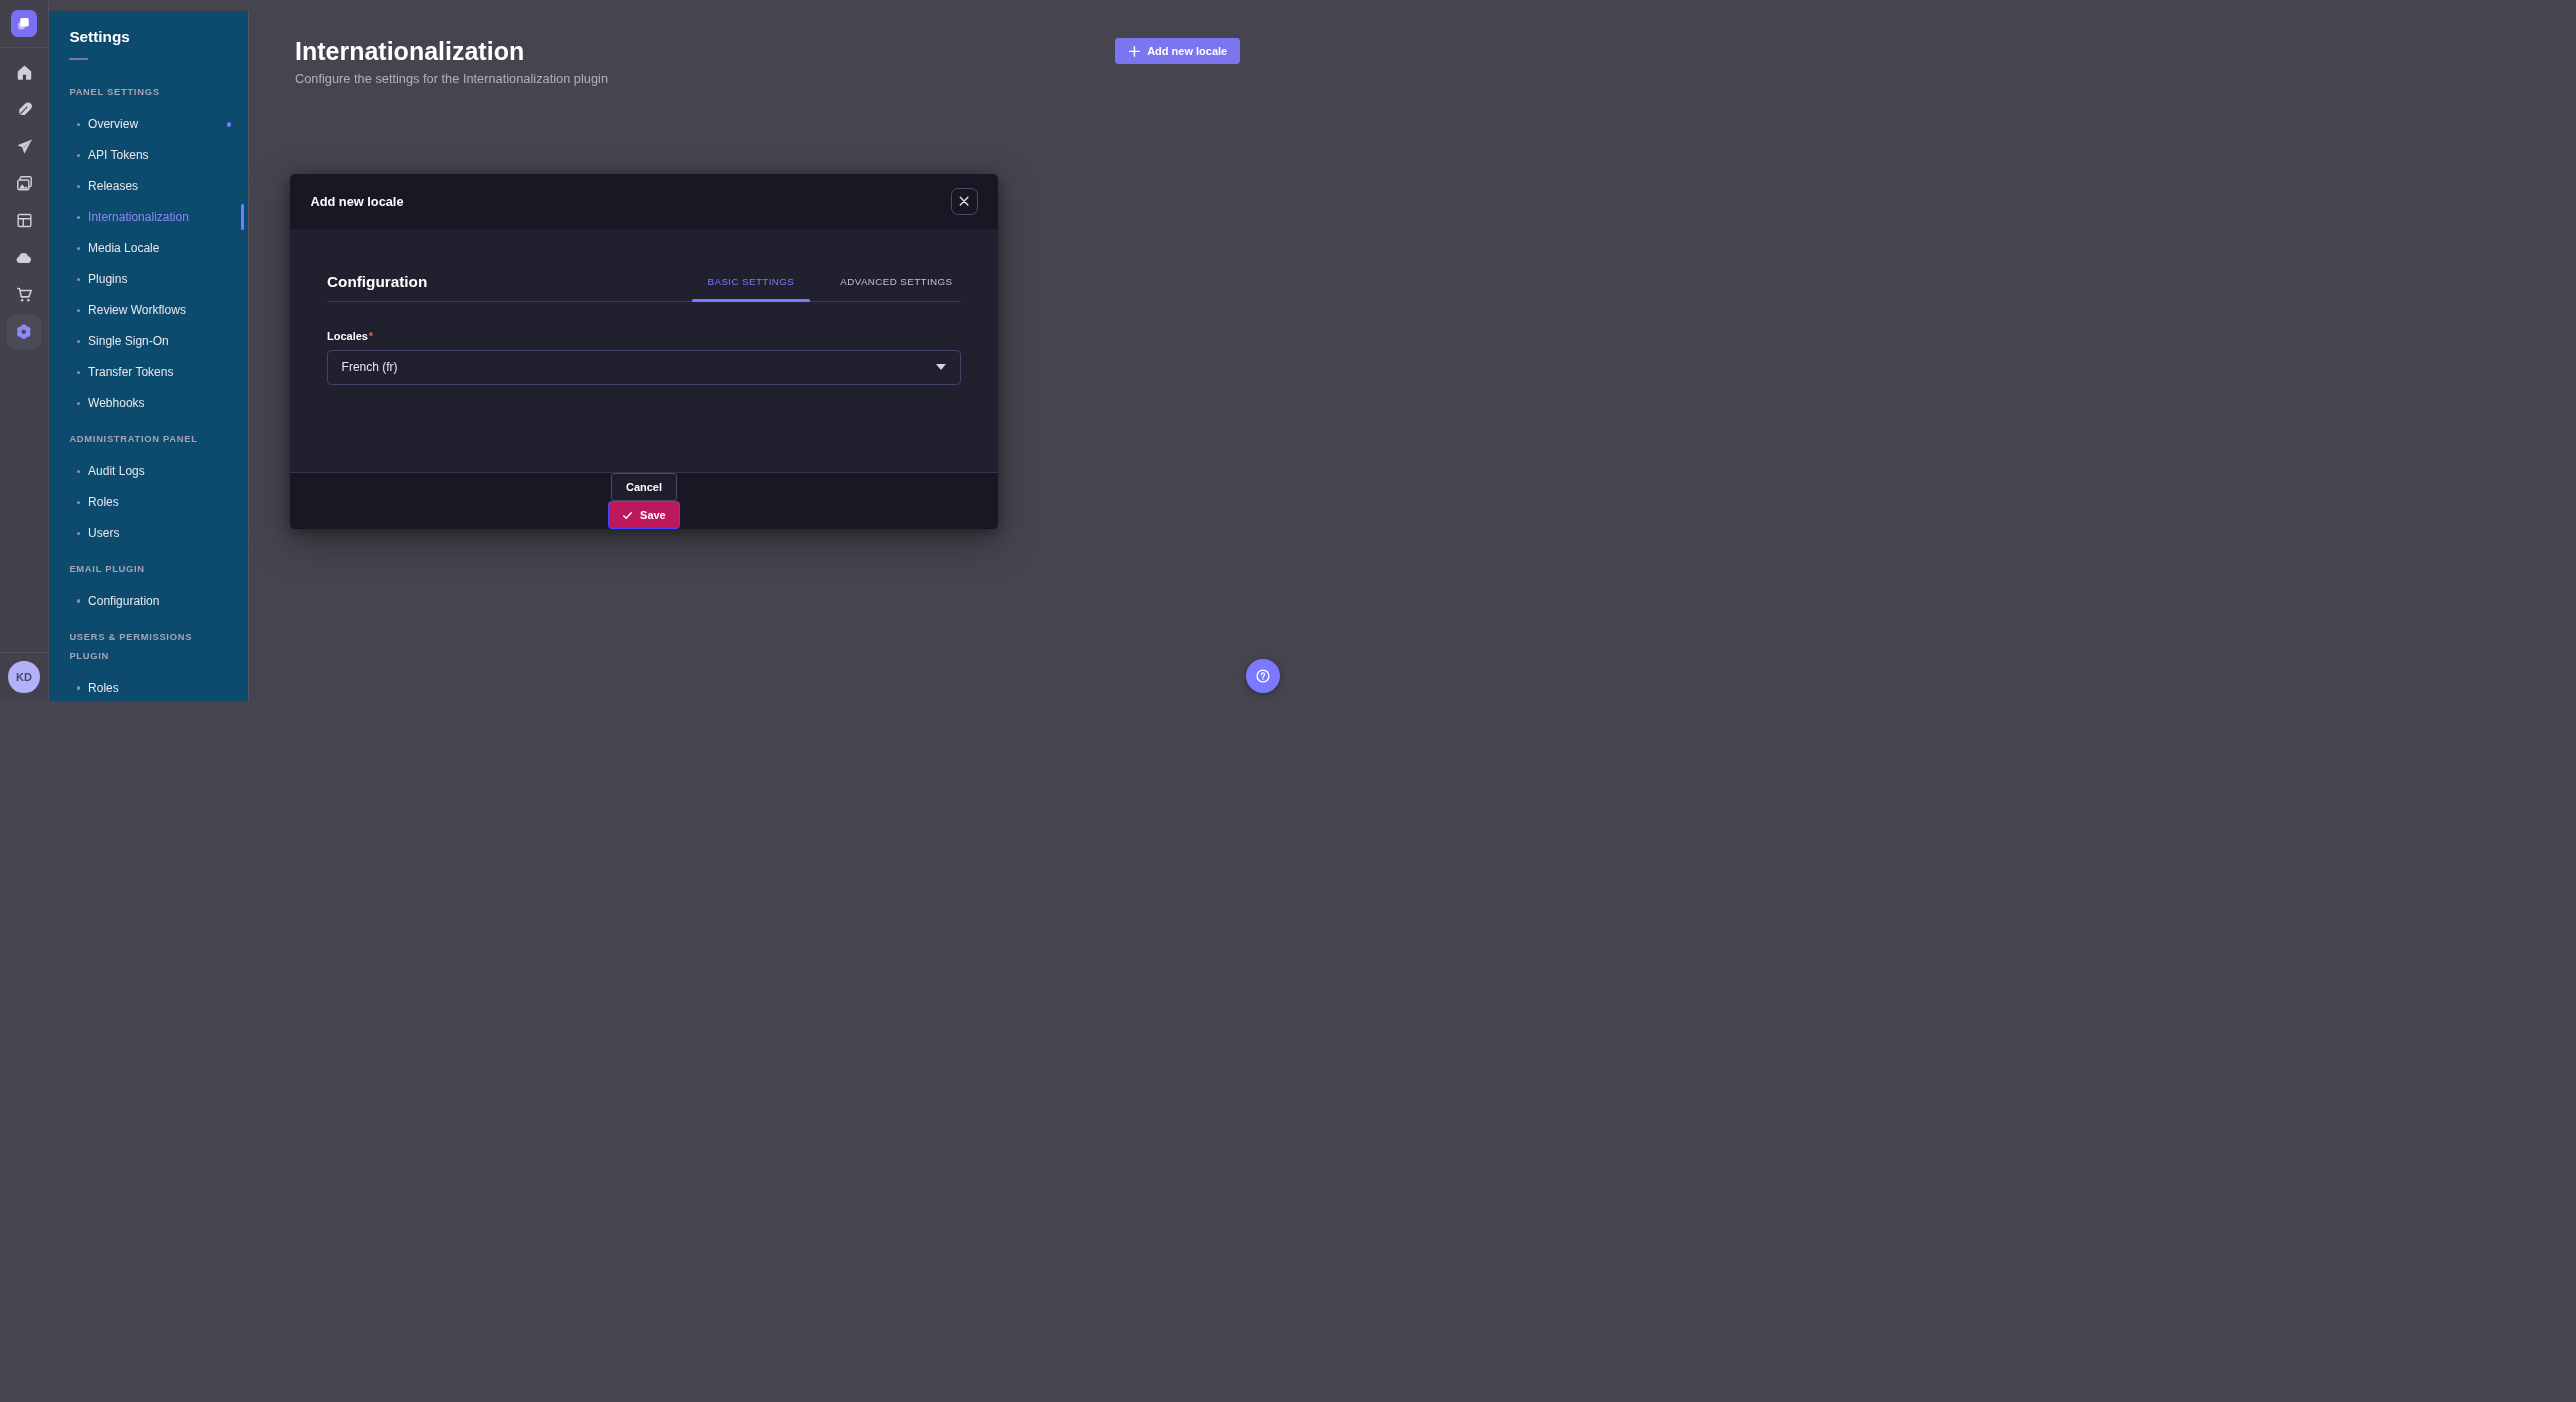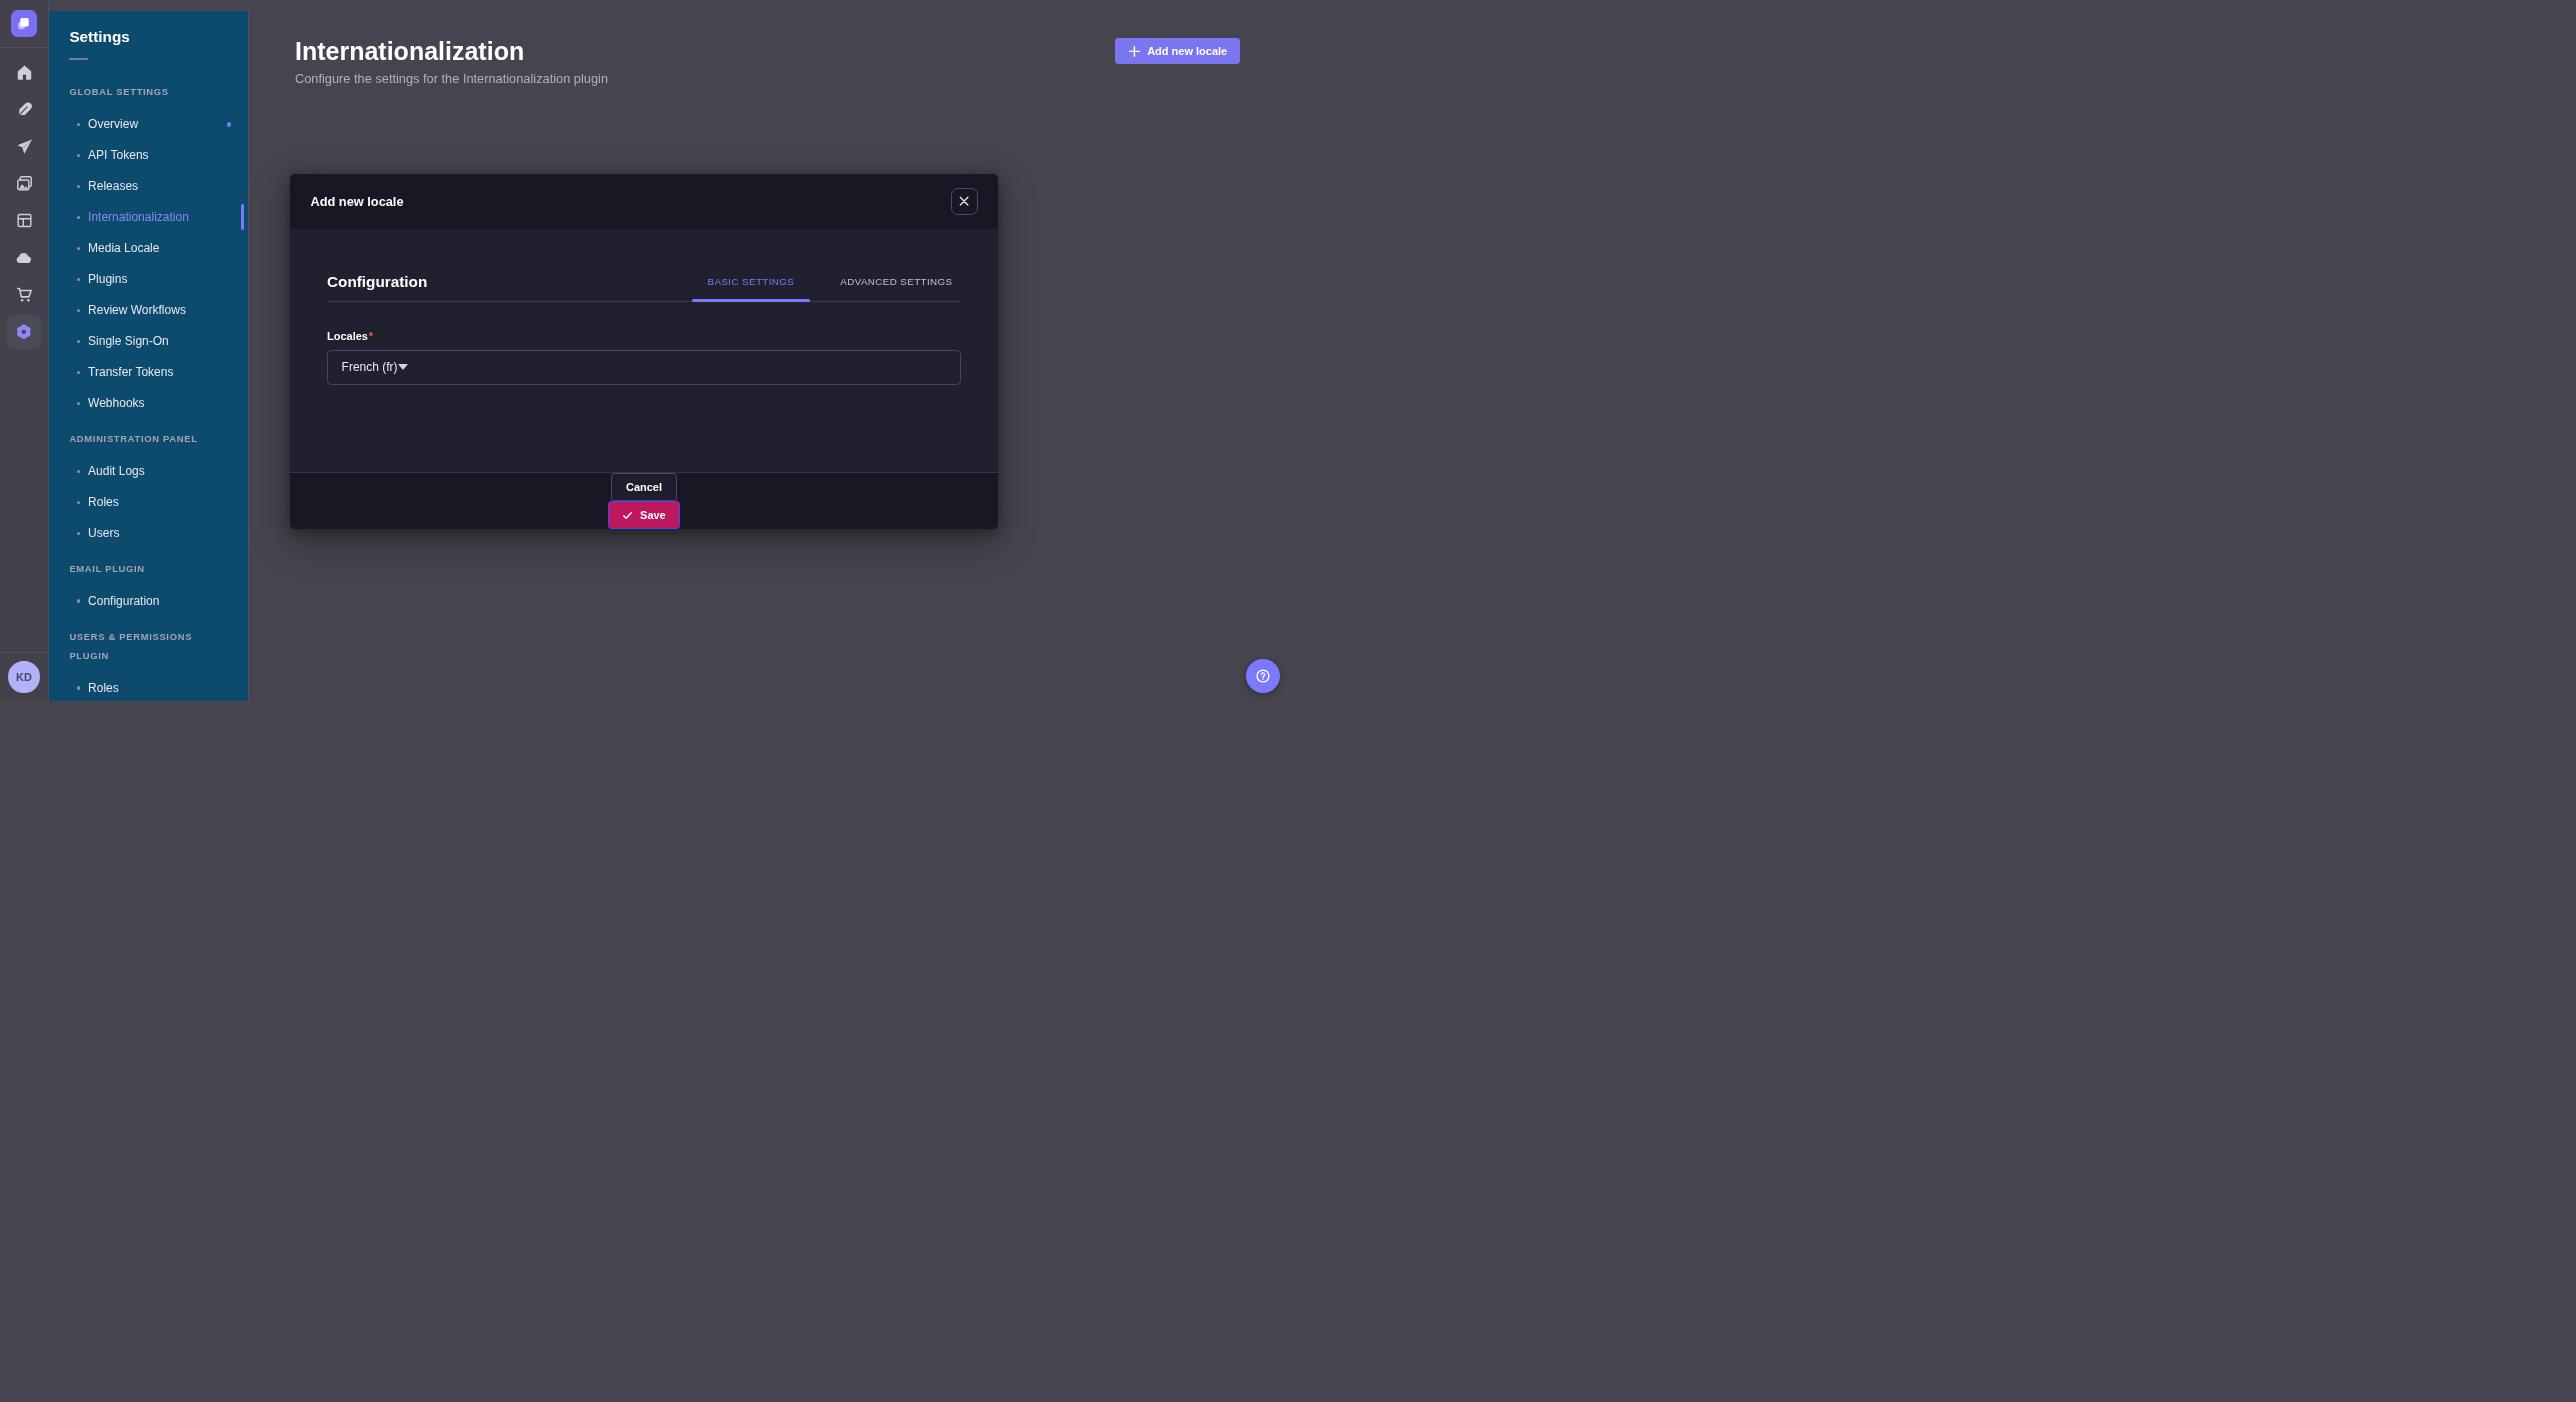--- a/index.html
+++ b/index.html
@@ -63,21 +63,21 @@
   .tabs { display:flex; gap:29px; align-items:flex-end; }
   .tab { background:none; border:none; font-size:9.8px; font-weight:normal; letter-spacing:0.4px; line-height:19px; padding:0 8.5px; position:relative; color:#c2c1cd; }
   .tab.active { color:#7b79ff; }
   .tab.active::after { content:""; position:absolute; left:-6.8px; right:-6.8px; bottom:-11px; height:2.6px; border-radius:1.7px; background:#7b79ff; }
   .fields-row { display:flex; gap:13.6px; margin-top:28px; }
   .field { flex:1; min-width:0; }
   .field-label { font-size:11px; font-weight:bold; line-height:13.6px; color:#fff; margin-bottom:6px; }
   .req { color:#ee5e52; margin-left:0.9px; }
   .req::before { content:"*"; }
   .control { height:35px; width:100%; border:0.9px solid #45456a; border-radius:4.3px; background:#20202f; display:flex; align-items:center; padding:0 13.6px; font-size:12px; color:#eaeaf2; }
-  .select-control { cursor:pointer; }
+  .select-control { justify-content:space-between; cursor:pointer; }
   input.control { outline:none; }
   .caret { width:0; height:0; border-left:5.1px solid transparent; border-right:5.1px solid transparent; border-top:6.4px solid #d4d3de; }
   .hint { margin-top:6.8px; font-size:10.2px; line-height:14px; color:#a6a5b6; max-width:324px; }
   .modal-footer { position:absolute; left:0; right:0; bottom:0; height:57px; background:#181824; border-top:0.9px solid #35354e; display:flex; align-items:center; justify-content:flex-end; padding:0 17px;flex-direction:column; }
   .btn-cancel { height:29px; padding:0 13.6px; border-radius:3.4px; background:#1d1d2b; border:0.9px solid #4a4a66; color:#fff; font-size:11px; font-weight:bold; }
   .btn-save { height:29px; padding:0 12.8px; border-radius:3.4px; background:#be185d; border:0.9px solid #4945ff; color:#fff; font-size:11px; font-weight:bold; display:flex; align-items:center; gap:6.8px; }
 
   
   .help-fab { position:absolute; right:8.5px; bottom:7.7px; width:34px; height:34px; border-radius:50%; background:#7b79ff; border:none; display:flex; align-items:center; justify-content:center; box-shadow:0 1.7px 6.8px rgba(0,0,0,.3); z-index:20; }
 </style>
@@ -156,21 +156,21 @@
     <button class="avatar">KD</button>
   </div>
 </div>
 
 <div class="sidebar">
   <div class="sb-head">
     <div class="sb-title">Settings</div>
     <div class="sb-divider"></div>
   </div>
   <nav class="sb-nav">
-      <div class="sb-section-label">GLOBAL SETTINGS</div>
+      <div class="sb-section-label">PANEL SETTINGS</div>
       <div class="nav-item">
         <span class="bullet"></span>
         <span>Overview</span>
         <span class="notif-dot"></span>
       </div>
       <div class="nav-item">
         <span class="bullet"></span>
         <span>API Tokens</span>
       </div>
       <div class="nav-item">

